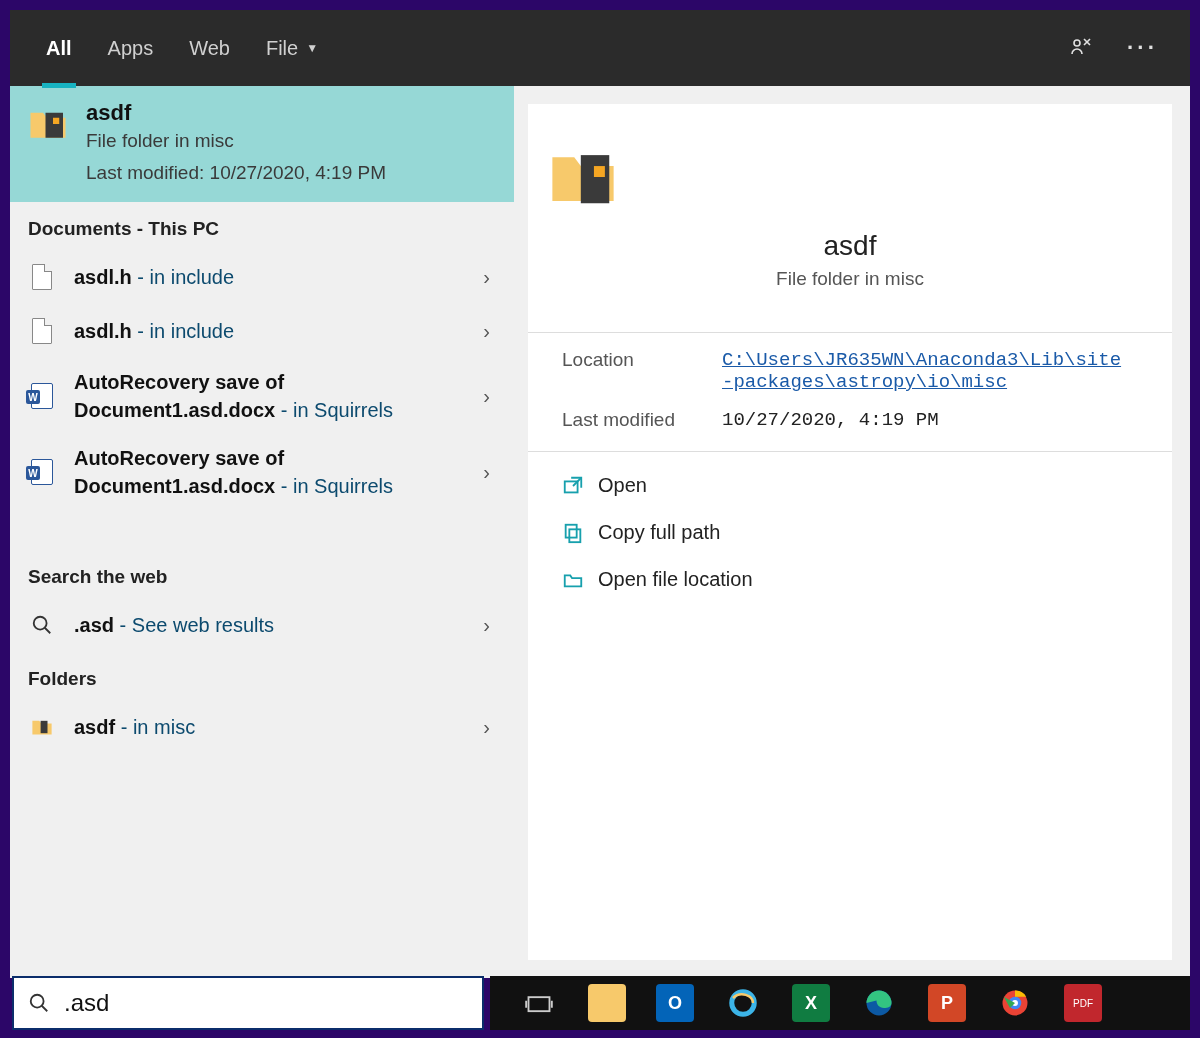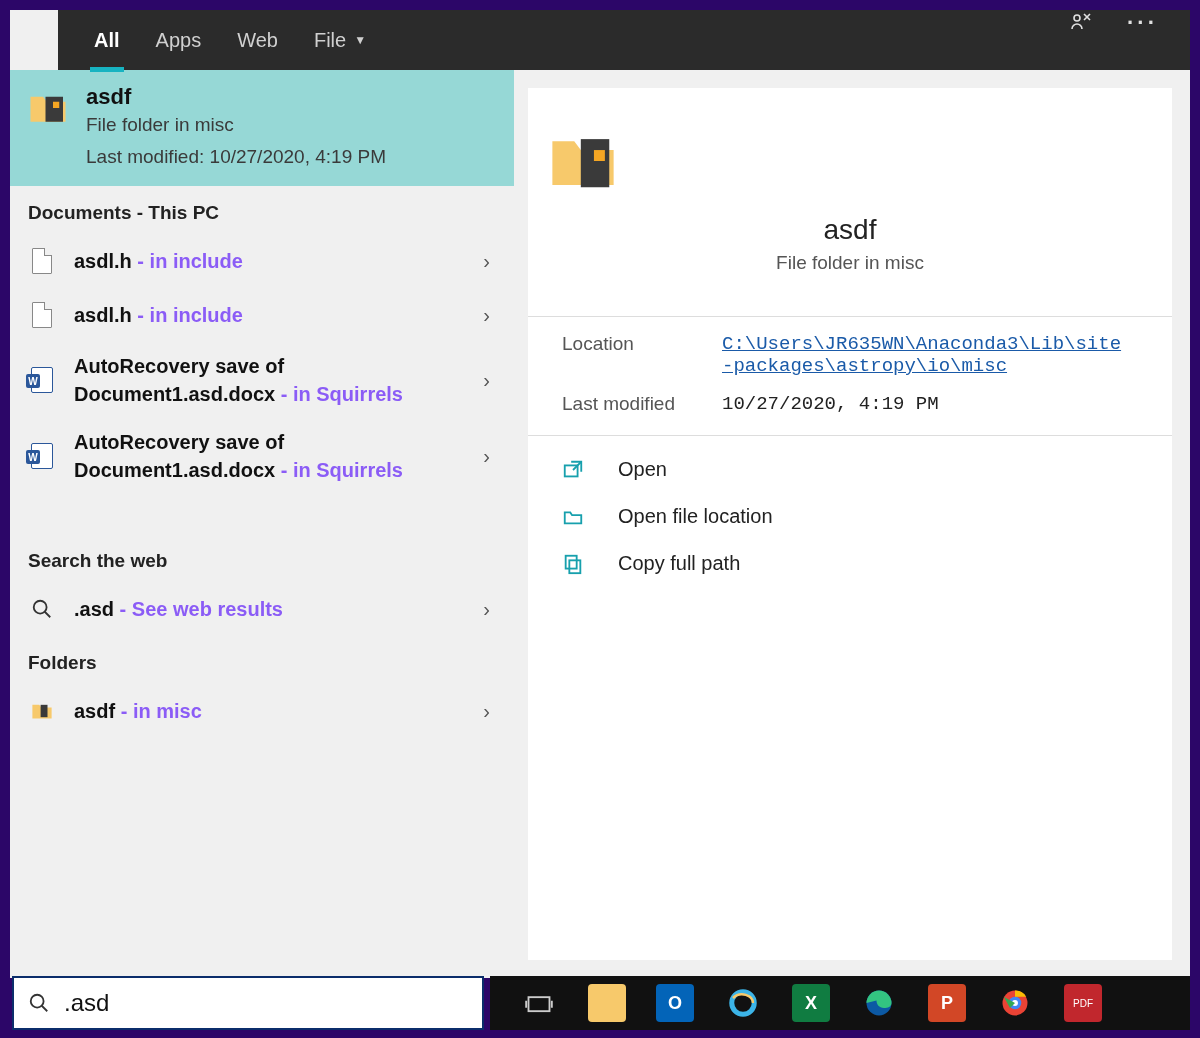--- a/index.html
+++ b/index.html
@@ -7,28 +7,27 @@
   
   .search-panel {
     position: absolute;
     top: 10px; left: 10px; right: 10px; bottom: 60px;
     background: #f0f0f0;
     display: flex;
     flex-direction: column;
   }
   
   .tabbar {
-    height: 60px;
+    height: 76px;
     background: #2b2b2b;
     display: flex;
-    align-items: flex-start;
+    align-items: center;
     padding: 0 18px;
     color: #ccc;
     position: relative;
-    margin-left: 48px;
   }
   .tab {
     padding: 0 18px;
     height: 100%;
     display: flex;
     align-items: center;
     font-size: 20px;
     color: #d0d0d0;
     cursor: pointer;
     position: relative;
@@ -84,21 +83,21 @@
     display: flex;
     align-items: center;
     padding: 10px 18px;
     gap: 18px;
     min-height: 54px;
     cursor: pointer;
   }
   .result-item .icon { width: 28px; display:flex; justify-content:center;}
   .result-item .txt { flex: 1; font-size: 20px; color: #111; line-height: 1.4; }
   .result-item .txt .bold { font-weight: 600; }
-  .result-item .txt .gray { color: #8b5cf6; font-weight: 700; }
+  .result-item .txt .gray { color: #0c4a6e; font-weight: 400; }
   .result-item .chev { color: #555; font-size: 20px; padding-right: 6px;}
   
   .right-col {
     flex: 1;
     background: #fff;
     margin: 18px 18px 18px 14px;
     display: flex;
     flex-direction: column;
     padding-bottom: 20px;
   }
@@ -106,21 +105,21 @@
   .preview-hero .title { font-size: 28px; color: #222; margin-top: 18px; }
   .preview-hero .sub { font-size: 19px; color: #555; margin-top: 6px; }
   
   .divider { height: 1px; background: #ddd; margin: 14px 0 0 0; }
   
   .meta-row { display: flex; padding: 16px 46px 0 34px; font-size: 19px; }
   .meta-row .k { width: 160px; color: #555; }
   .meta-row .v { flex: 1; color: #222; font-family: Liberation Mono, monospace; }
   .meta-row .v.link { color: #1a5aa8; text-decoration: underline; cursor: pointer; word-break: break-all; }
   
-  .action-row { display: flex; align-items: center; gap: 32px; padding: 12px 34px; font-size: 20px; color: #222; cursor: pointer; }
+  .action-row { display: flex; align-items: center; gap: 12px; padding: 12px 34px; font-size: 20px; color: #222; cursor: pointer; }
   .action-row .aicon { width: 24px; color: #17a0ad; }
   
   
   .searchbar {
     position: absolute;
     left: 12px;
     bottom: 8px;
     width: 472px;
     height: 54px;
     background: #fff;
@@ -303,33 +302,33 @@
               <rect x="3" y="7" width="14" height="12"></rect>
               <path d="M10 3h11v11"></path>
               <path d="M21 3l-9 9"></path>
             </svg>
         </span>
         <span>Open</span>
       </div>
       <div class="action-row">
         <span class="aicon">
           <svg width="22" height="22" viewBox="0 0 24 24" fill="none" stroke="#17a0ad" stroke-width="2">
-              <path d="M3 7h6l2 3h10v9H3z"></path>
+              <rect x="8" y="8" width="12" height="14"></rect>
+              <rect x="4" y="3" width="12" height="14"></rect>
             </svg>
         </span>
-        <span>Open file location</span>
+        <span>Copy full path</span>
       </div>
       <div class="action-row">
         <span class="aicon">
           <svg width="22" height="22" viewBox="0 0 24 24" fill="none" stroke="#17a0ad" stroke-width="2">
-              <rect x="8" y="8" width="12" height="14"></rect>
-              <rect x="4" y="3" width="12" height="14"></rect>
+              <path d="M3 7h6l2 3h10v9H3z"></path>
             </svg>
         </span>
-        <span>Copy full path</span>
+        <span>Open file location</span>
       </div>
     </div>
   </div>
 </div>
 
 <div class="searchbar">
   <span class="mag">
     <svg width="22" height="22" viewBox="0 0 24 24" fill="none" stroke="#333" stroke-width="2">
         <circle cx="10" cy="10" r="7"></circle>
         <path d="M21 21l-6-6"></path>

